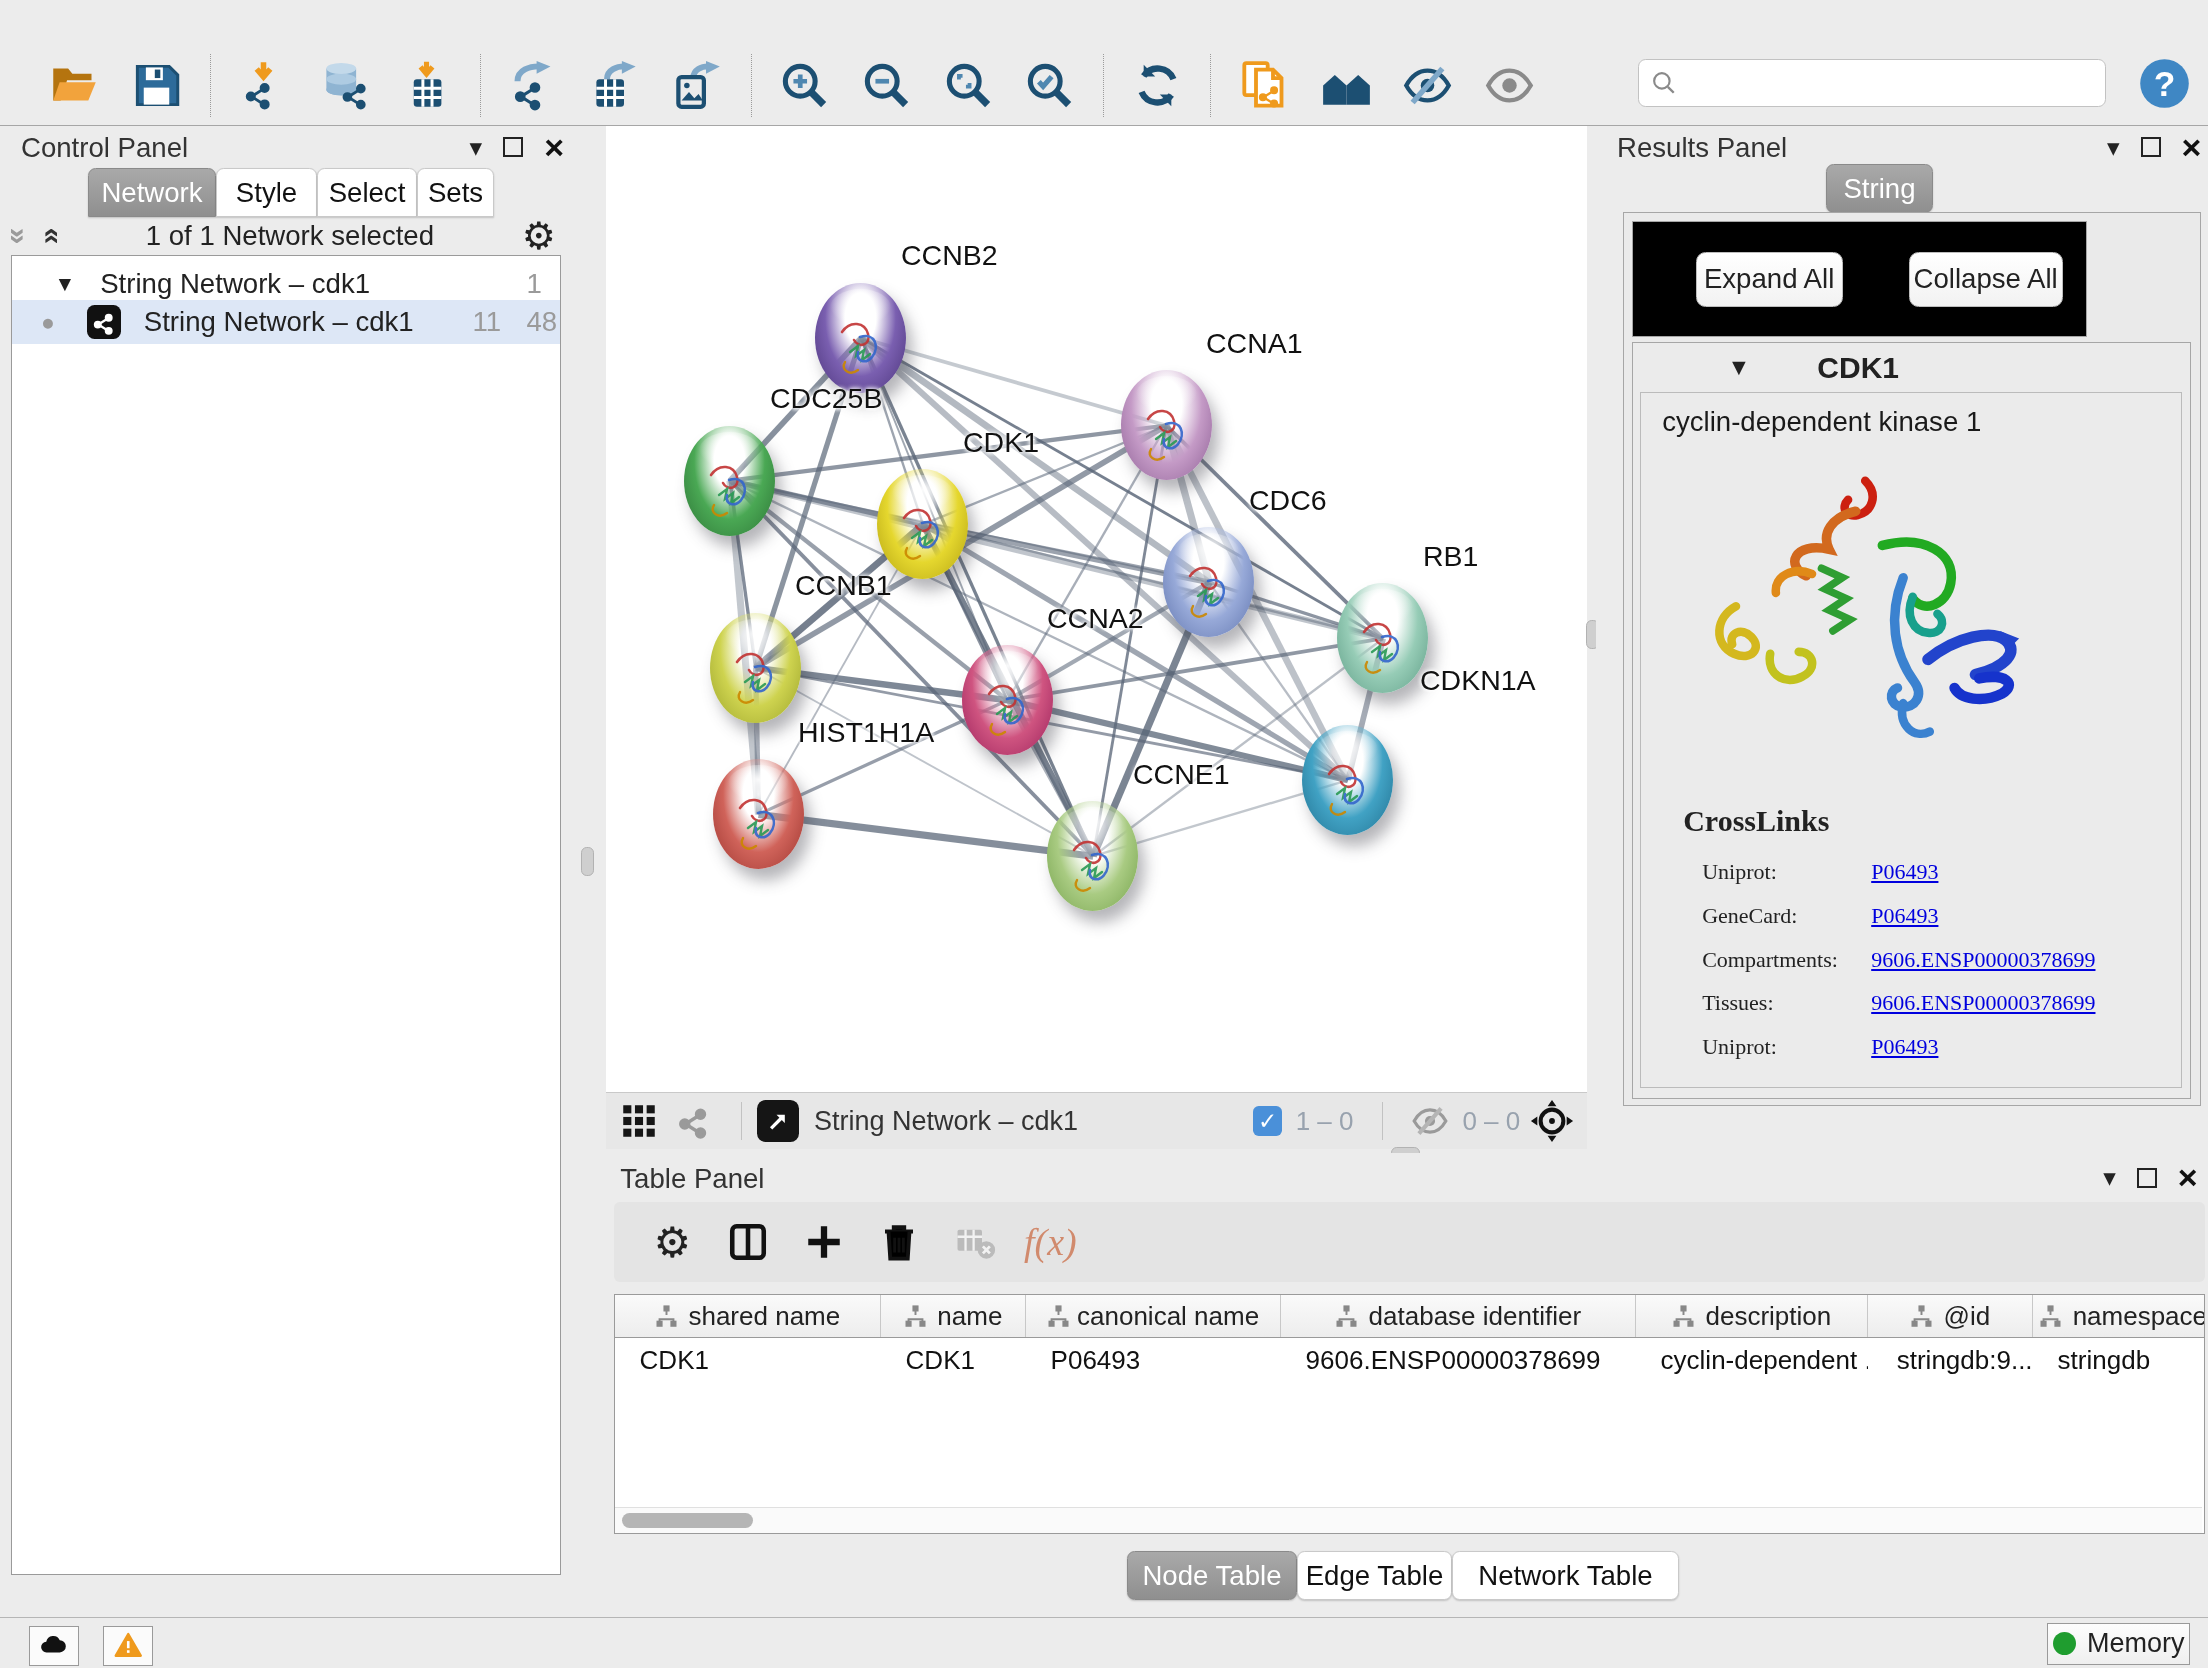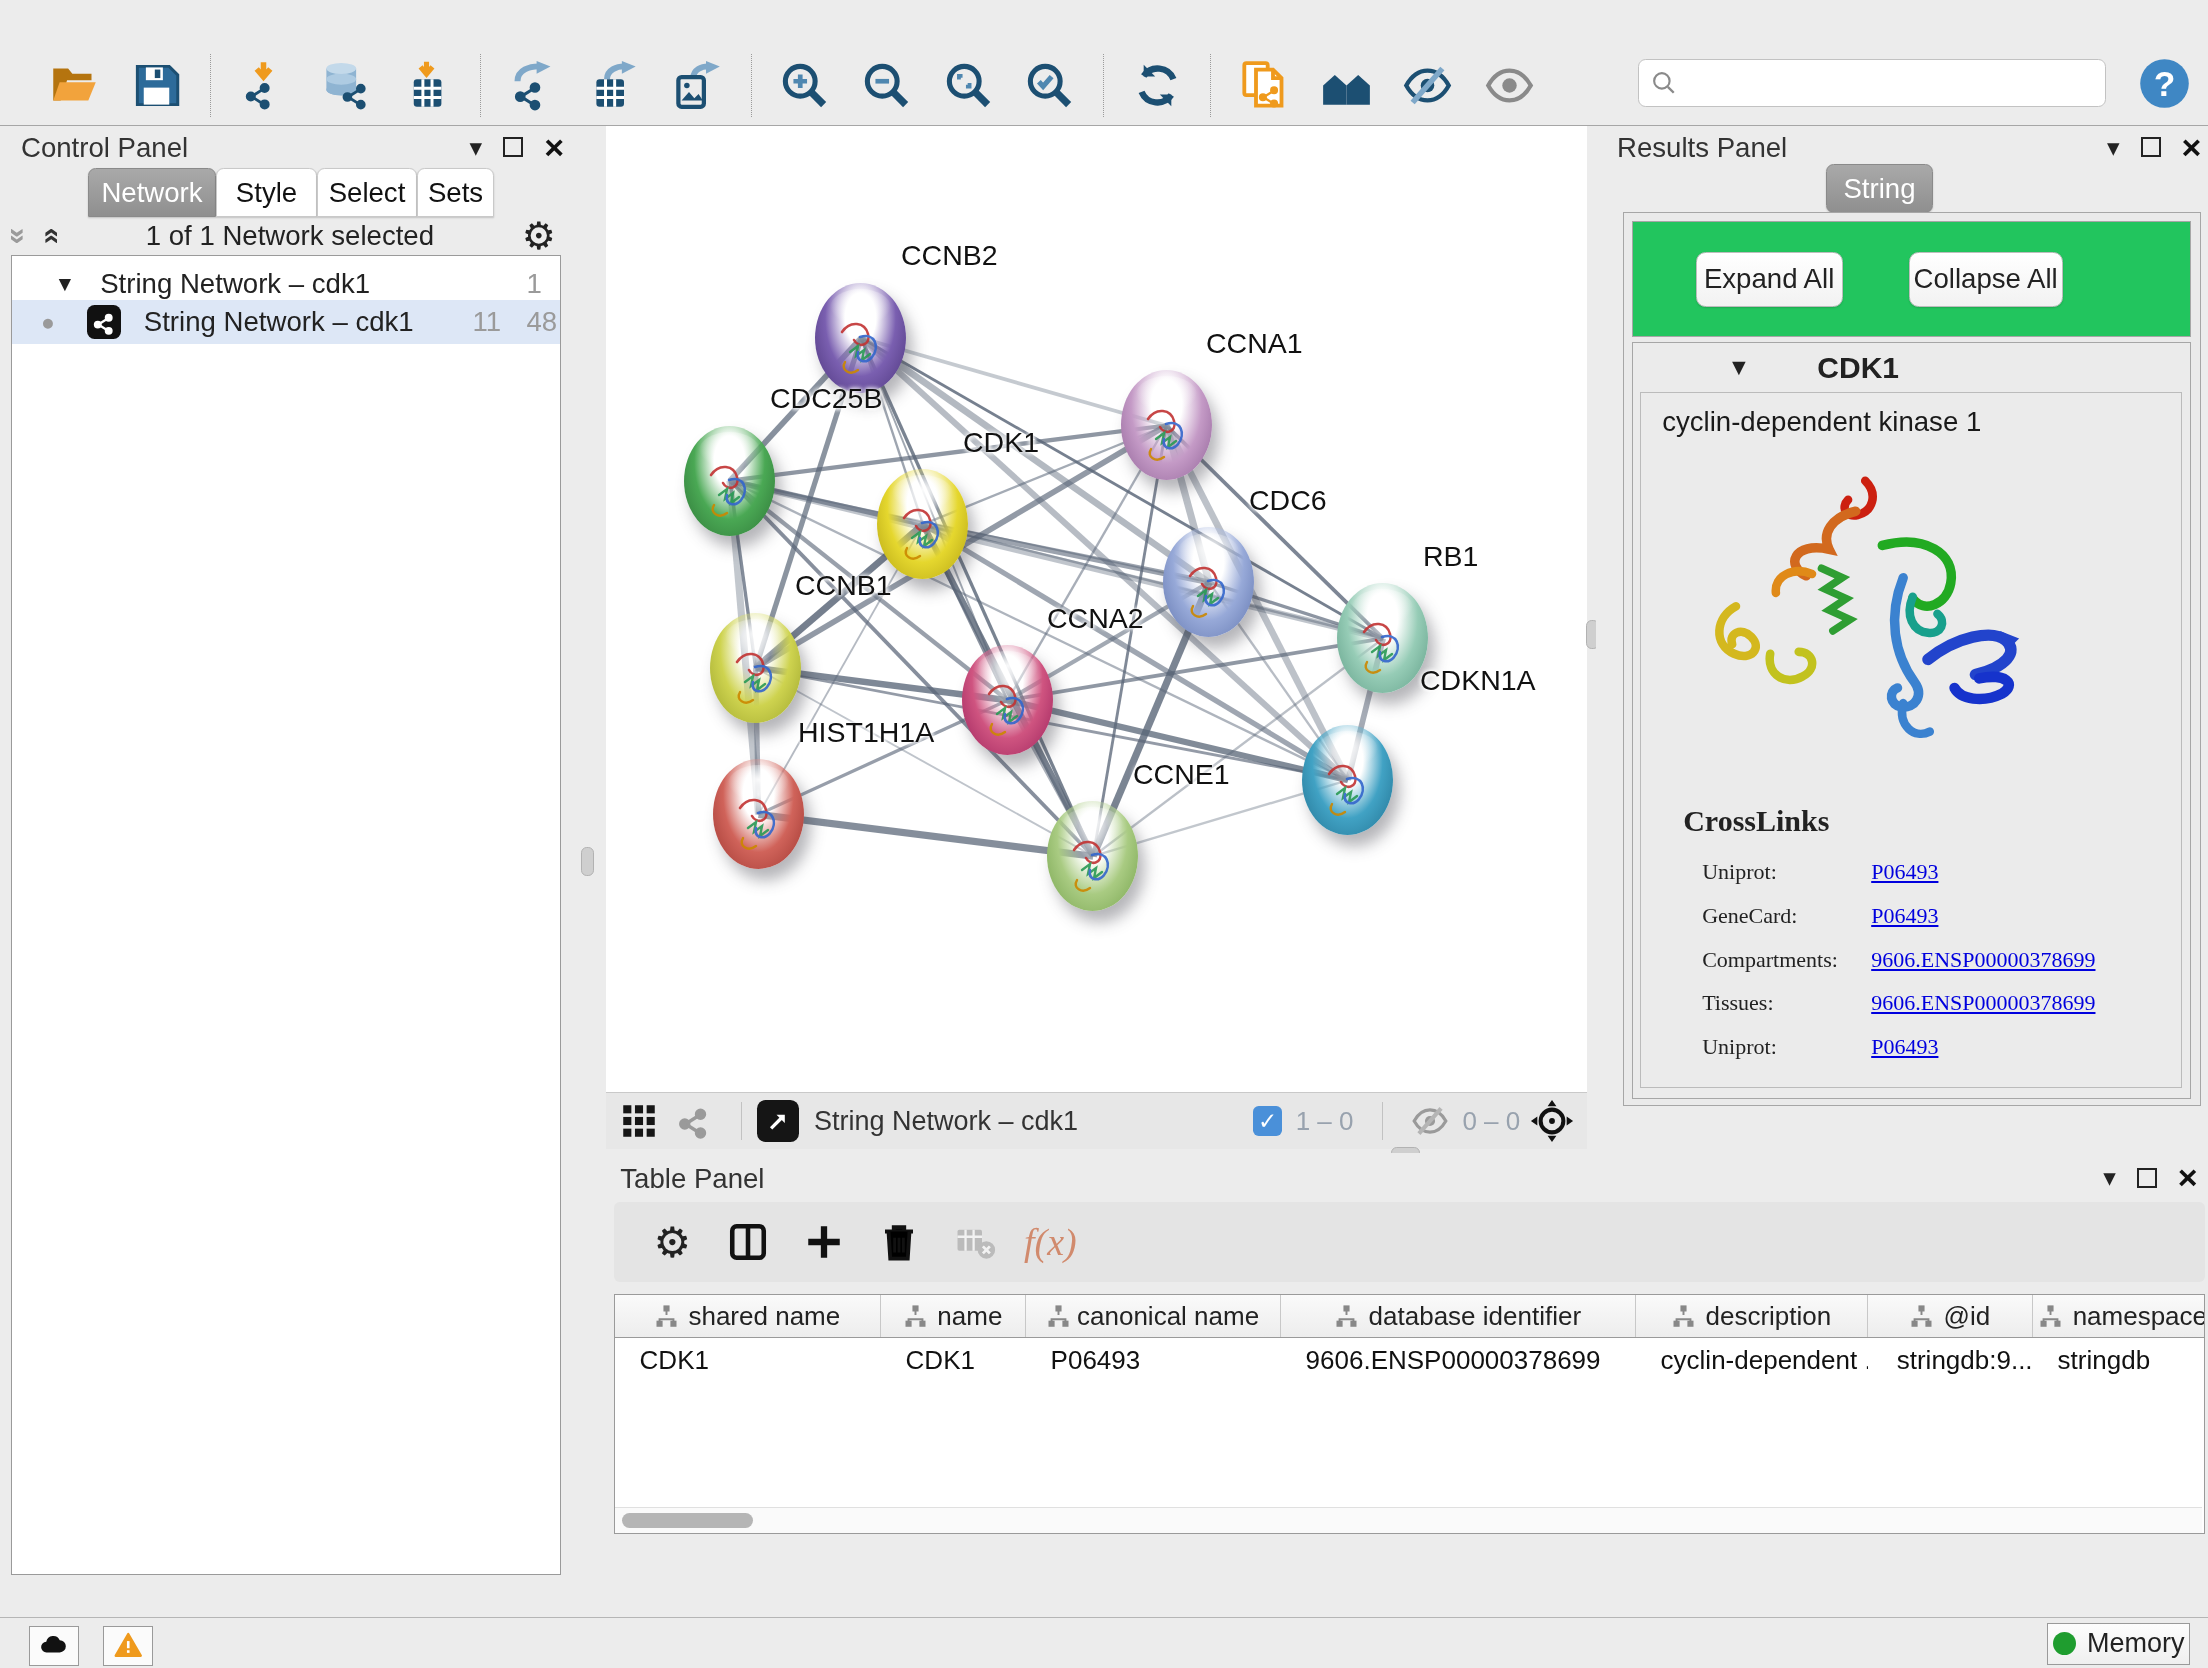--- a/index.html
+++ b/index.html
@@ -67,22 +67,22 @@
             display:flex;align-items:center;justify-content:center;}
   #vt-cross{width:44px;height:44px;margin-left:9.5px;}
   
   .split-h{width:11.4px;height:27px;border-radius:5.7px;background:#cfcfcf;border:1px solid #b2b2b2;}
   .split-v{width:27px;height:11.4px;border-radius:5.7px;background:#cfcfcf;border:1px solid #b2b2b2;}
   
   #results-panel{left:1596px;top:126px;width:613px;height:1027px;background:#ececec;}
   #rp-tab{position:absolute;left:230px;top:38px;width:105px;}
   #rp-outer{position:absolute;left:27px;top:86px;width:578px;height:894px;background:#eaeaea;
             border:1.9px solid #a6a6a6;box-sizing:border-box;}
-  #rp-btnbox{position:absolute;left:7.6px;top:7.6px;width:559px;height:116px;border:1.9px solid #a6a6a6;
-             background:#22c55e;box-sizing:border-box;}
+  #rp-btnbox{position:absolute;left:7.6px;top:7.6px;width:455px;height:116px;border:1.9px solid #a6a6a6;
+             background:#000000;box-sizing:border-box;}
   .rbtn{position:absolute;top:30px;height:53px;background:linear-gradient(#ffffff,#f2f2f2);
         border:1px solid #bdbdbd;border-radius:9.5px;font-size:27.6px;display:flex;align-items:center;
         justify-content:center;box-shadow:0 1px 1.9px rgba(0,0,0,.15);}
   #rp-genebox{position:absolute;left:7.6px;top:129px;width:559px;height:757px;border:1.9px solid #a6a6a6;
               background:#ebebeb;box-sizing:border-box;}
   #gene-head{position:absolute;left:0;top:0;width:100%;height:49px;display:flex;align-items:center;}
   #gene-head .tri{margin-left:95px;font-size:23px;}
   #gene-head .sym{margin-left:67px;font-size:30px;font-weight:bold;}
   #gene-content{position:absolute;left:7.6px;top:49px;width:540px;height:694px;border:1px solid #bbb;background:#ebebeb;}
   #gene-desc{position:absolute;left:21px;top:13.3px;font-size:27.6px;color:#1a1a1a;}
@@ -722,20 +722,25 @@
           <div class="td" style="width: 255px;">P06493</div>
           <div class="td" style="width: 355px;">9606.ENSP00000378699</div>
           <div class="td" style="width: 232px;">cyclin-dependent ...</div>
           <div class="td" style="width: 165px; text-align: right;">stringdb:9...</div>
           <div class="td" style="width: 181px;">stringdb</div>
         </div>
       <div id="hscroll">
         <div id="hthumb"></div>
       </div>
     </div>
+    <div id="tp-tabs">
+        <div class="tab sel" style="width: 168px;">Node Table</div>
+        <div class="tab" style="width: 153px;">Edge Table</div>
+        <div class="tab" style="width: 225px;">Network Table</div>
+      </div>
   </div>
 
   <div id="statusbar" class="abs">
     <div class="sbtn" style="left:28.5px">
       <svg viewBox="0 0 24 24">
           <path d="M6.5 18a4.5 4.5 0 0 1-.4-9 6 6 0 0 1 11.4-1.2A4.2 4.2 0 0 1 17.5 18z" fill="#111"></path>
         </svg>
     </div>
     <div class="sbtn" style="left:103px">
       <svg viewBox="0 0 24 24">

